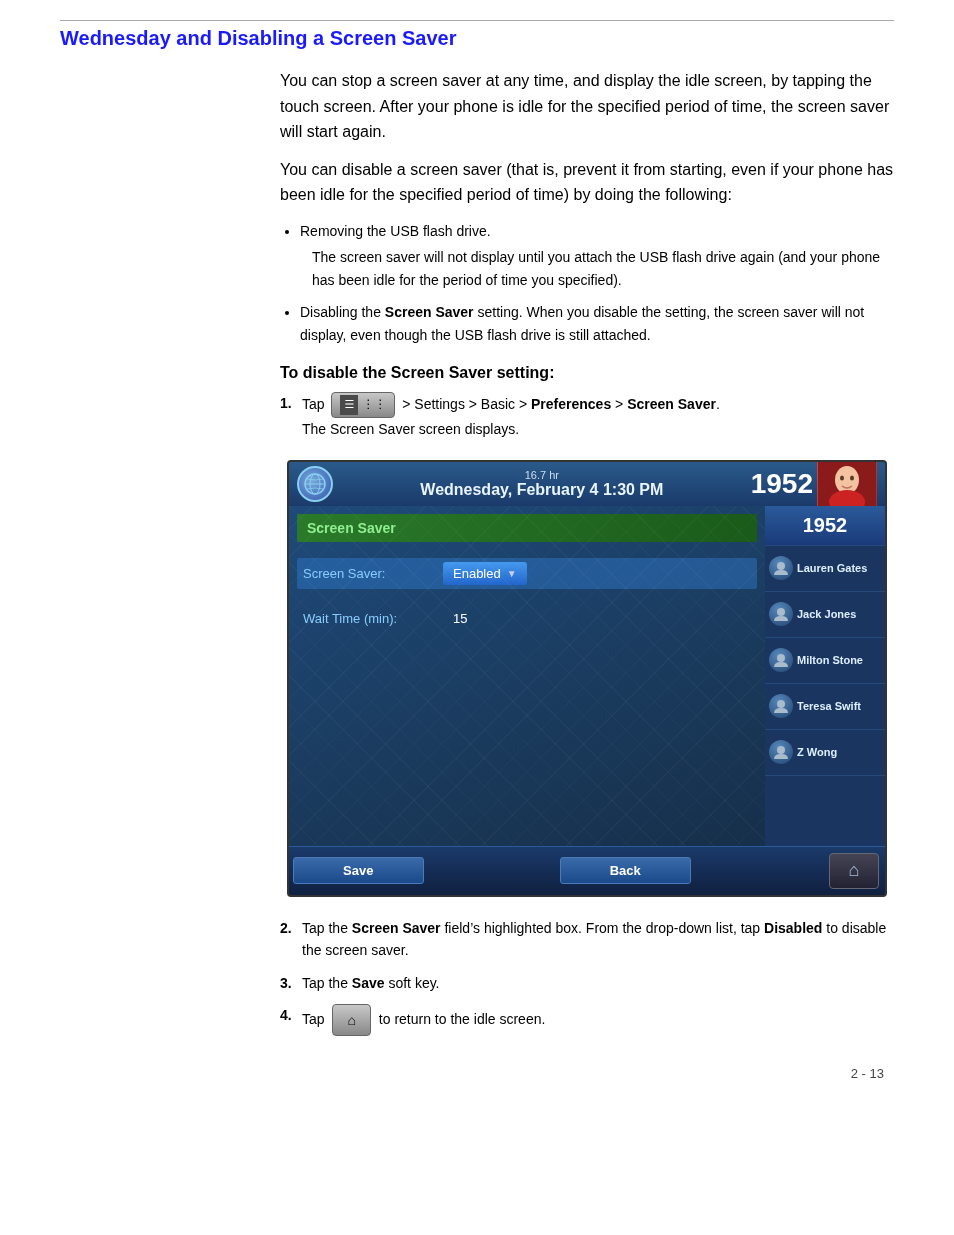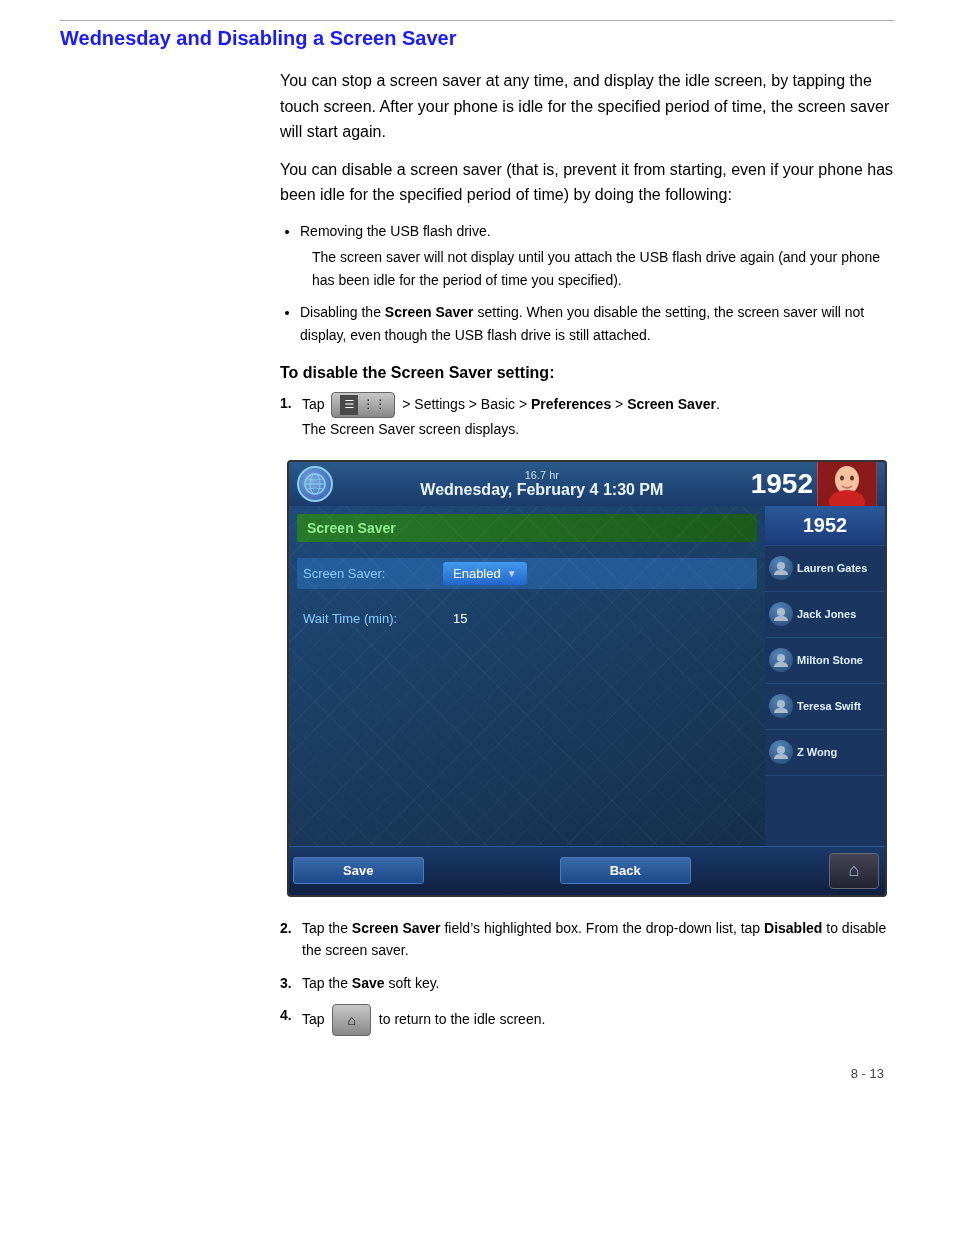--- a/index.html
+++ b/index.html
@@ -566,15 +566,15 @@
         <span class="step-content">
           <span>Tap</span>
           <span class="home-btn-inline">⌂</span>
           <span>to return to the idle screen.</span>
         </span>
       </li>
     </ol>
 
   </div>
 
-  <div class="page-footer">8 - 13</div>
+  <div class="page-footer">2 - 13</div>
 
 </div>
 
 </body></html>

